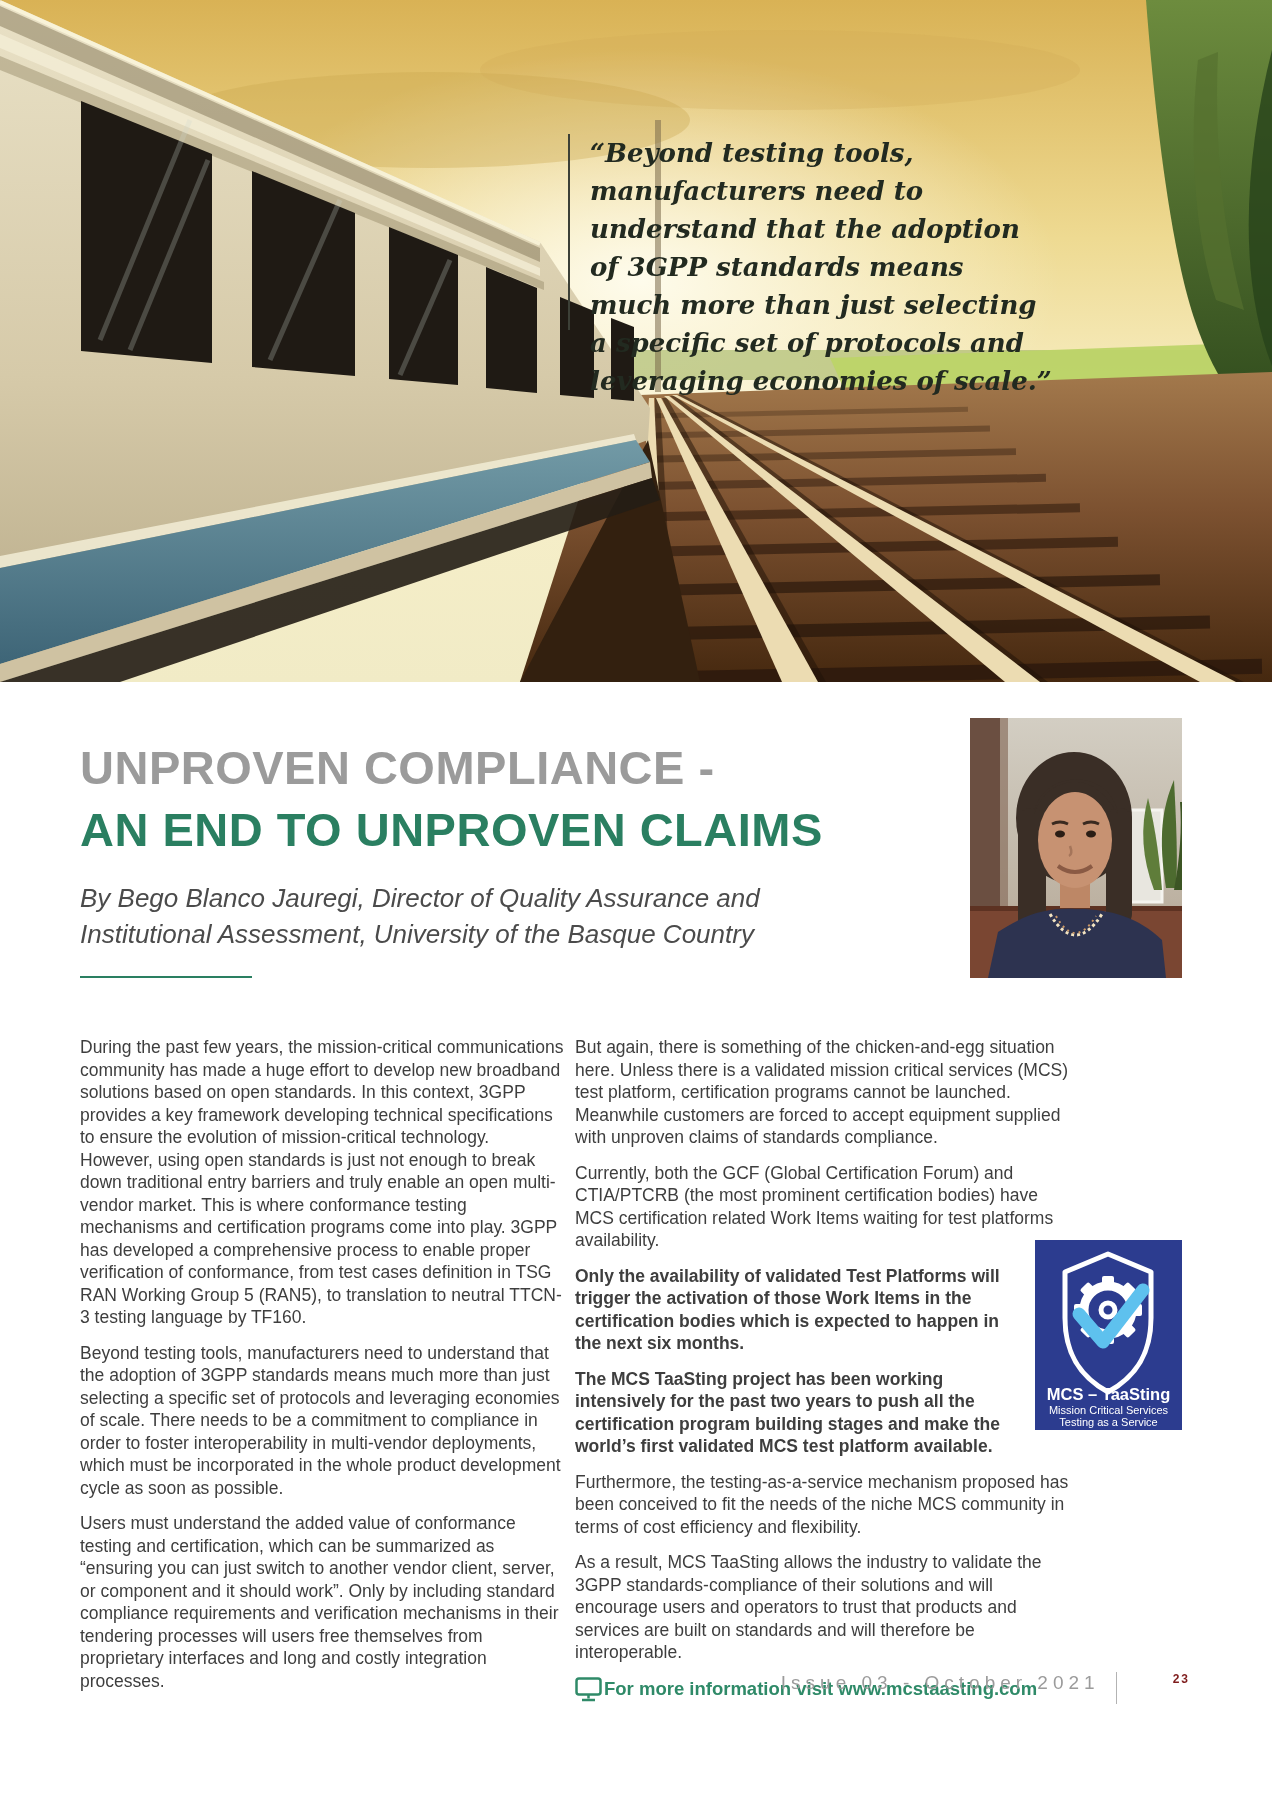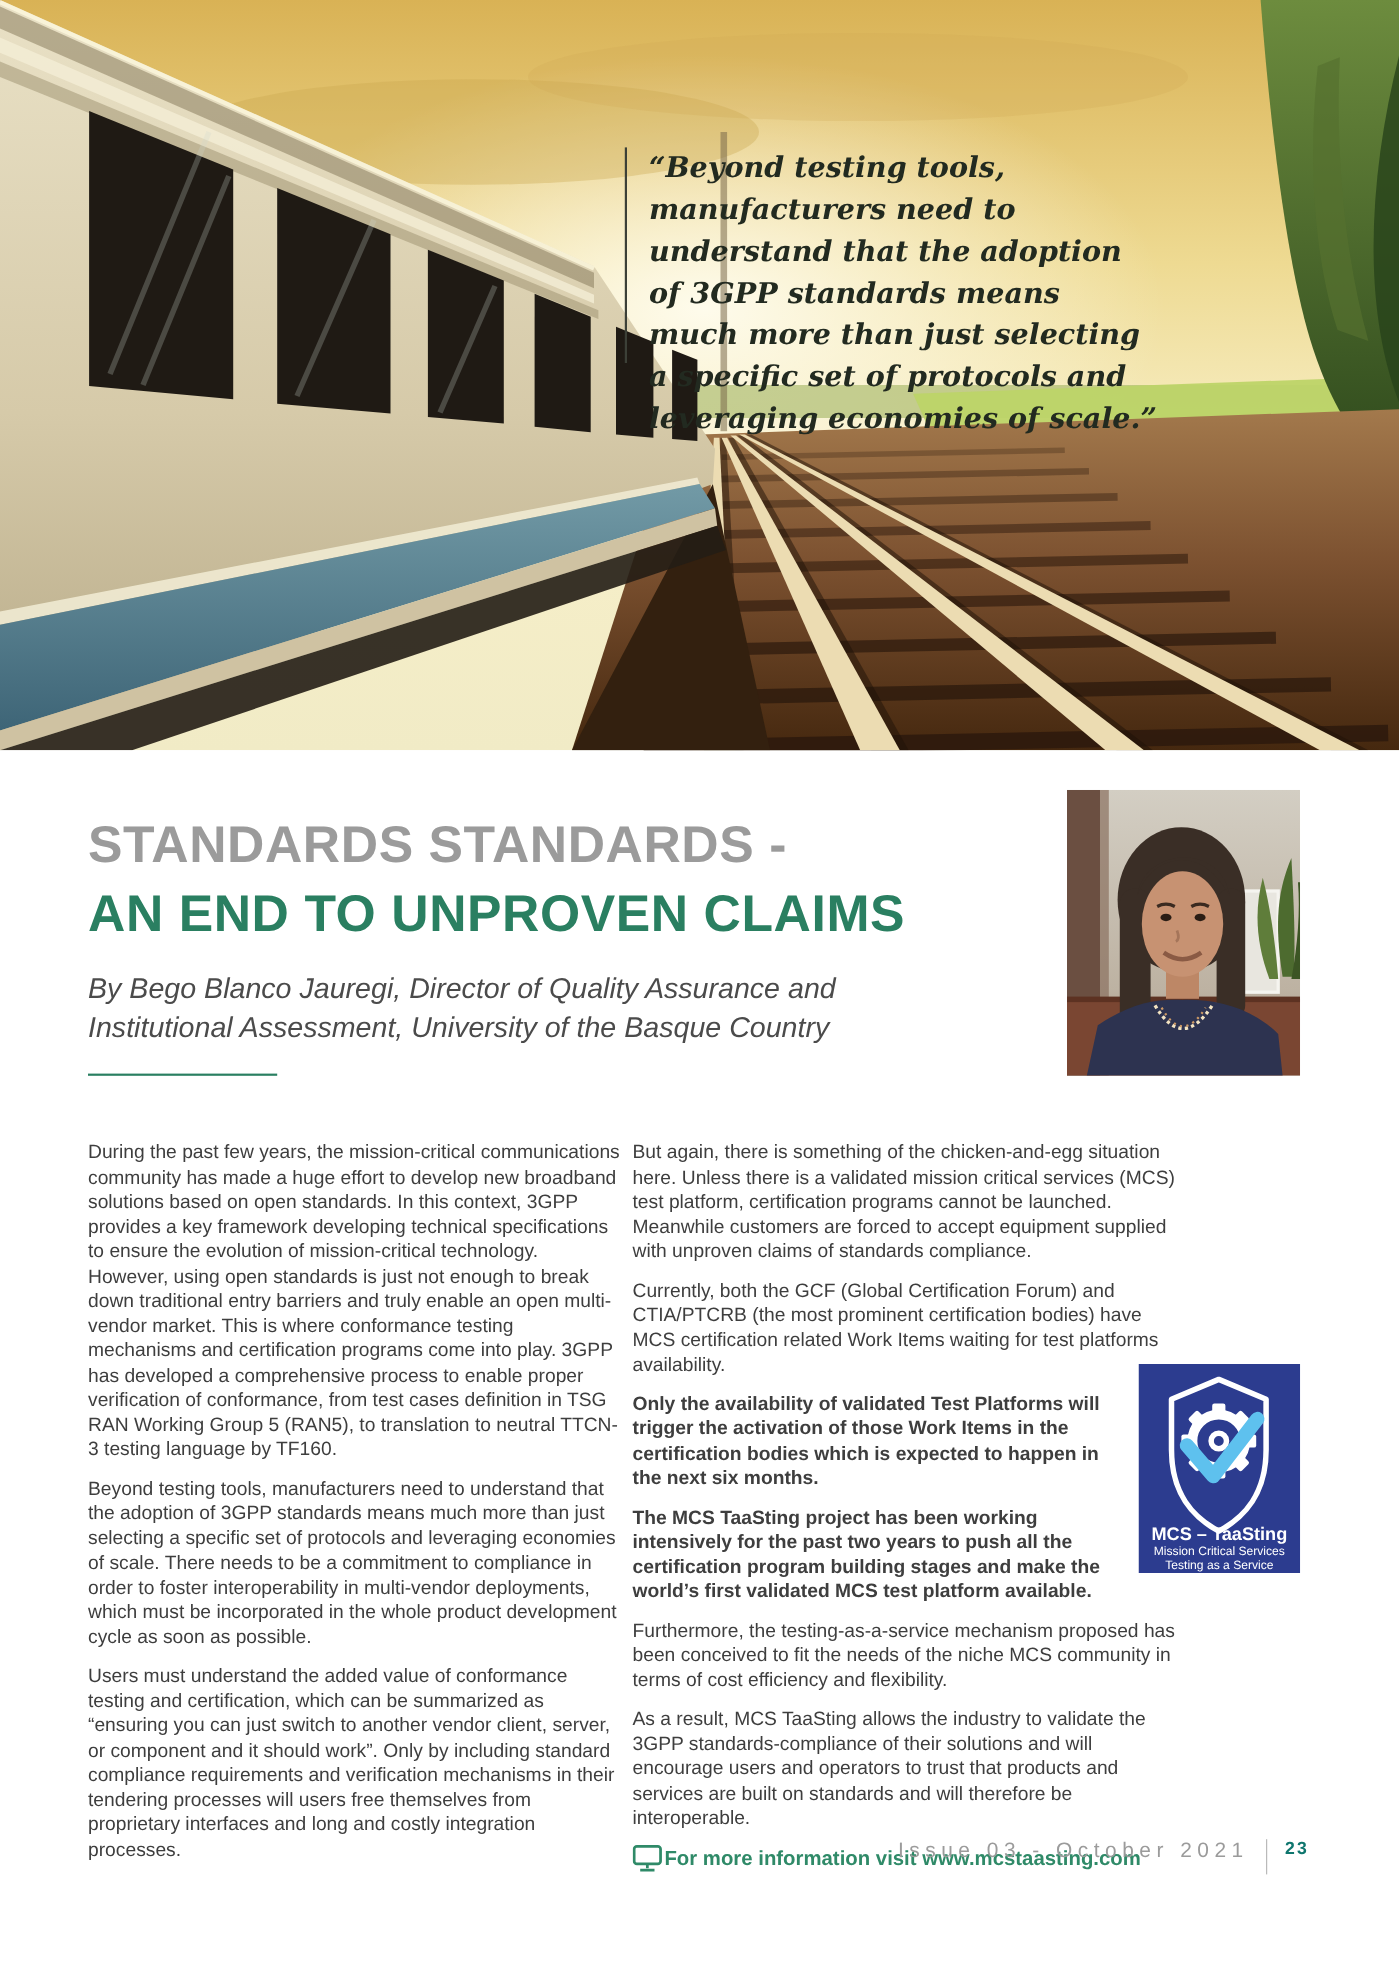--- a/index.html
+++ b/index.html
@@ -33,21 +33,21 @@
 
   .badge { position:absolute; left:1035px; top:1240px; width:147px; height:190px;text-align:center; }
 
   .info-link { display:flex; align-items:center; gap:2px; margin-top:10px; cursor:pointer; }
   .info-link .txt { font-size:18.5px; font-weight:bold; color:#2f8a68; }
 
   
   .footer { position:absolute; right:82px; top:1672px; display:flex; gap:16px; }
   .footer .issue { font-size:19px; letter-spacing:5px; color:#9b9b9b; }
   .footer .sep { width:1px; height:32px; background:#b3b3b3; }
-  .footer .pagenum { font-size:16px; font-weight:bold; letter-spacing:2px; color:#0f766e; }
+  .footer .pagenum { font-size:12px; font-weight:bold; letter-spacing:2px; color:#7f1d1d;margin-left:40px; }
 </style>
 </head>
 <body>
 
 <div class="page">
 
   <div class="hero">
     <svg width="1272" height="682" viewBox="0 0 1272 682">
       <defs>
         <linearGradient id="sky" x1="0" y1="0" x2="0" y2="1">
@@ -159,21 +159,21 @@
       </g>
     </svg>
 
     <div class="quote-wrap">
       <div class="quote-bar"></div>
       <div class="quote-text">“Beyond testing tools, manufacturers need to understand that the adoption of 3GPP standards means much more than just selecting a specific set of protocols and leveraging economies of scale.”</div>
     </div>
   </div>
 
   <div class="title-block">
-    <div class="title-l1">STANDARDS STANDARDS -</div>
+    <div class="title-l1">UNPROVEN COMPLIANCE -</div>
     <div class="title-l2">AN END TO UNPROVEN CLAIMS</div>
   </div>
   <div class="byline">By Bego Blanco Jauregi, Director of Quality Assurance and Institutional Assessment, University of the Basque Country</div>
   <div class="byline-rule"></div>
 
   <div class="portrait">
     <svg width="212" height="260" viewBox="0 0 212 260">
       <defs>
         <linearGradient id="pbg" x1="0" y1="0" x2="0" y2="1">
           <stop offset="0" stop-color="#d3cec3"></stop>

